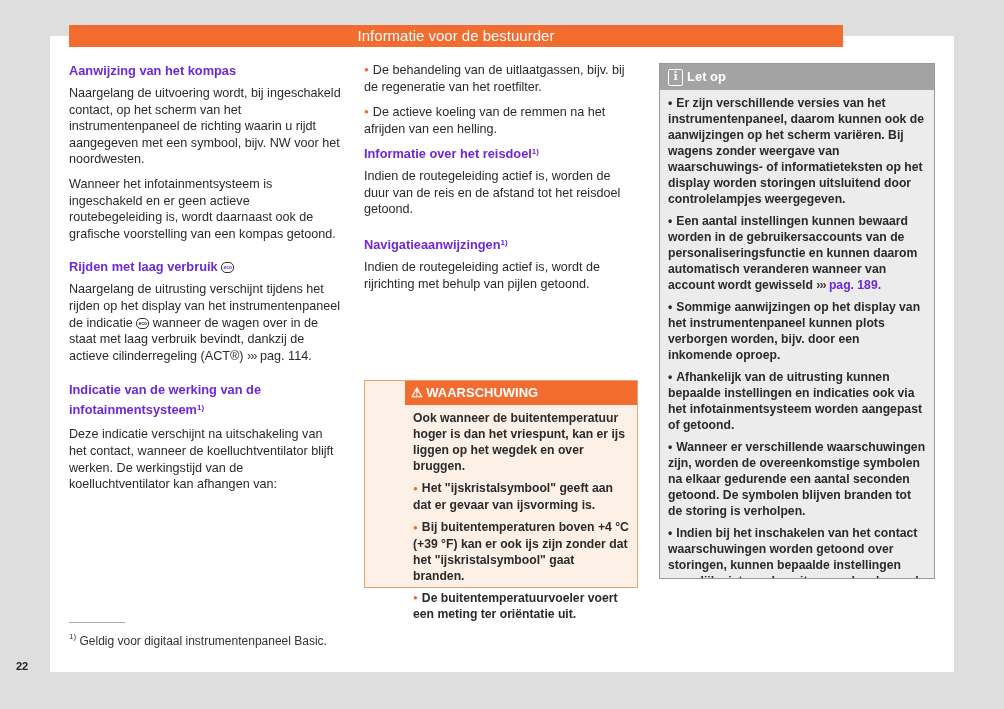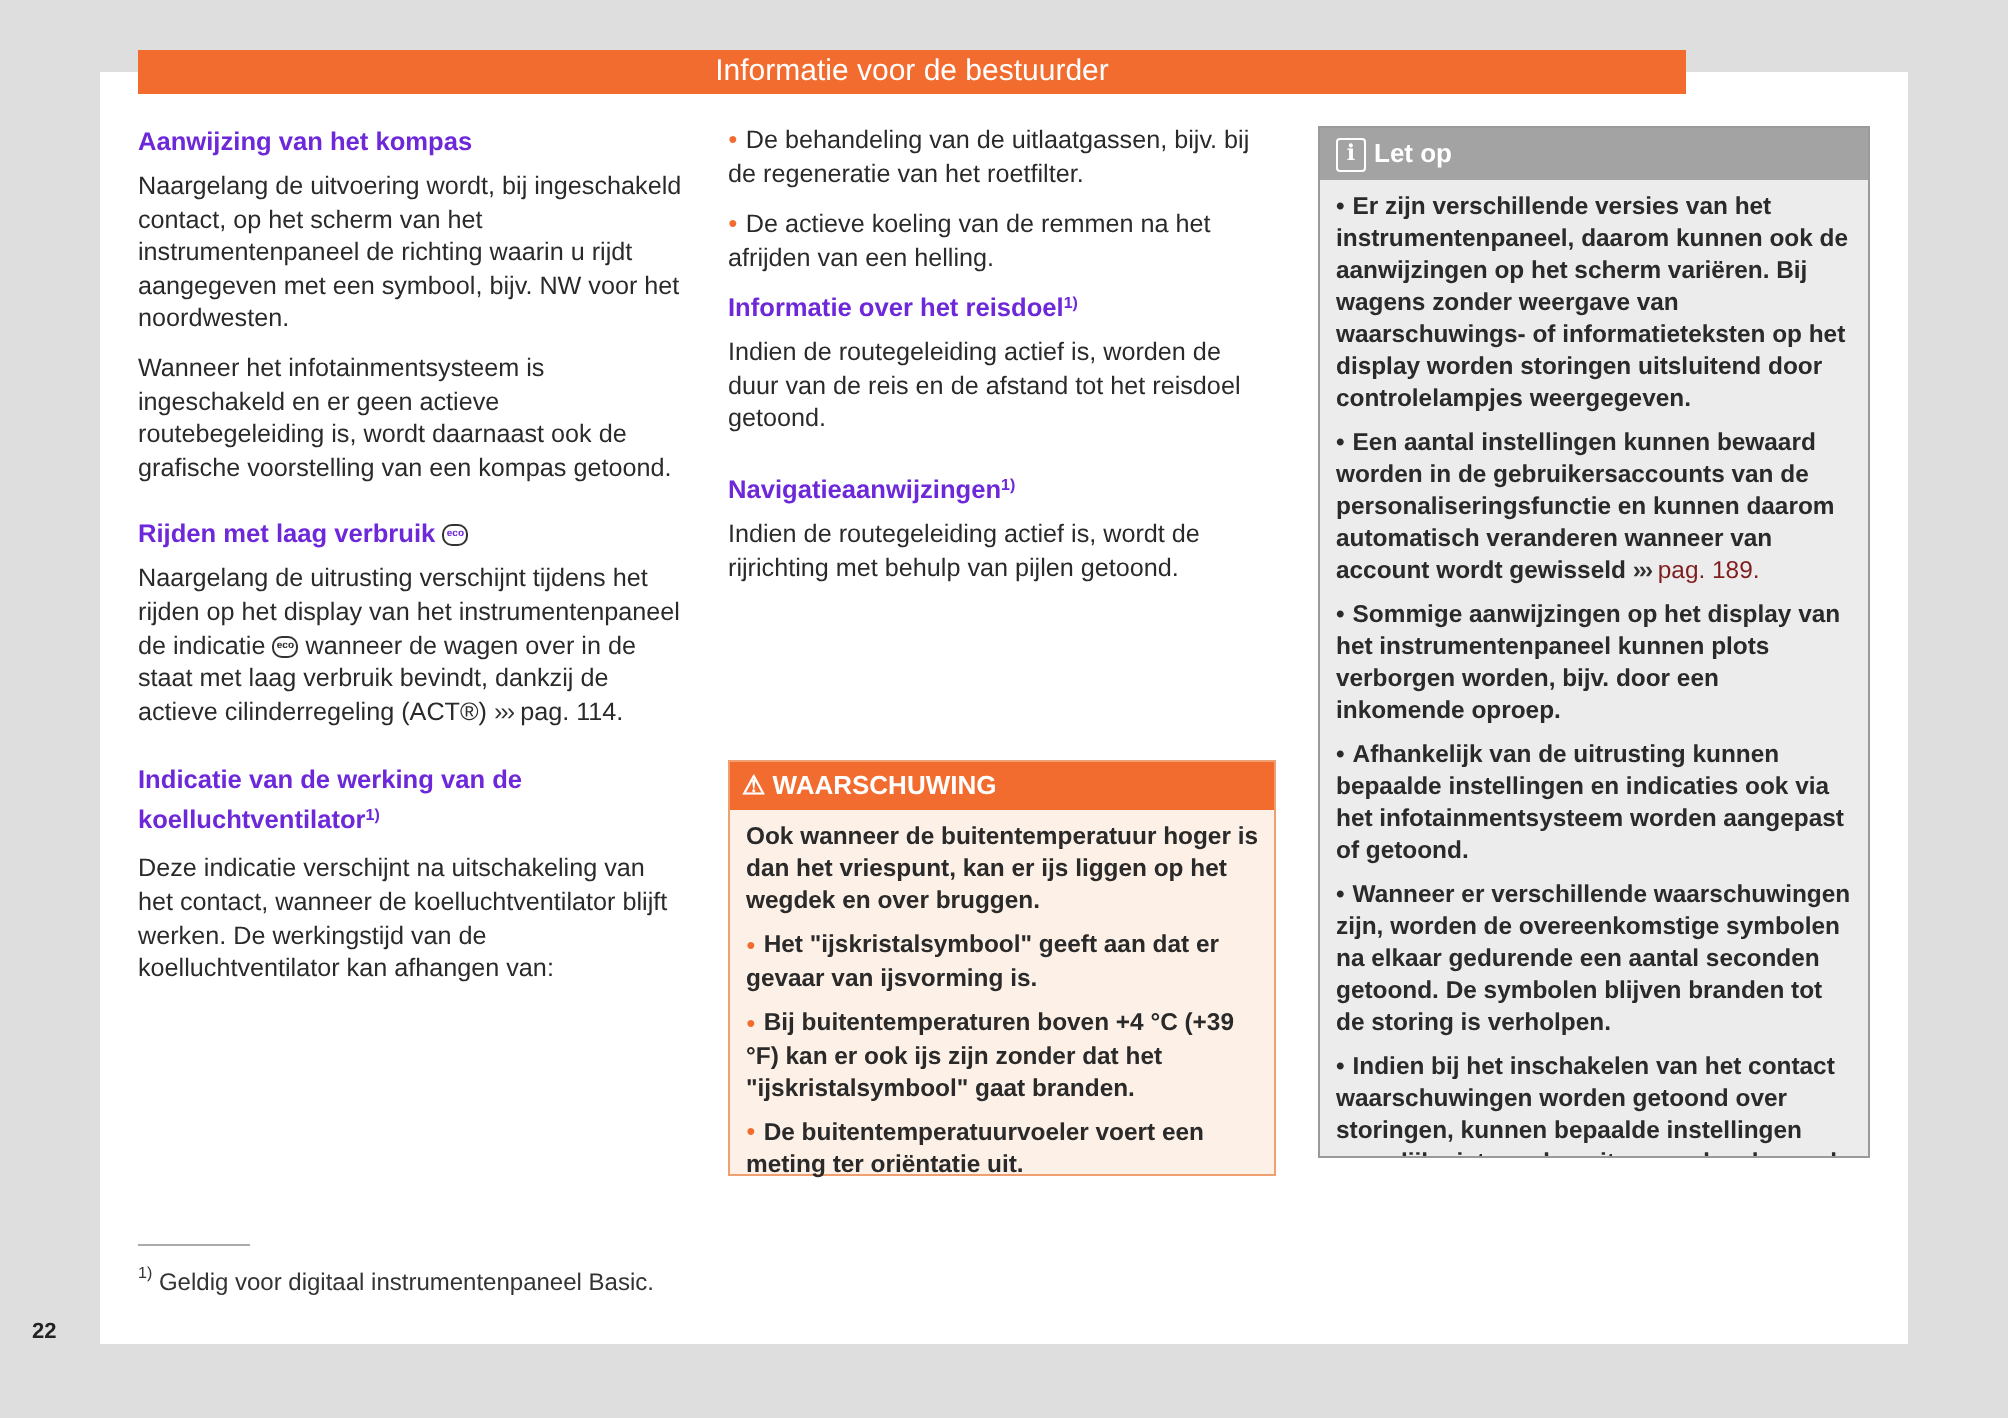--- a/index.html
+++ b/index.html
@@ -12,34 +12,34 @@
   .col1 { left:69px; }
   .col2 { left:364px; }
   h3 { font-size:12.8px; font-weight:bold; margin:0 0 6px 0; line-height:17px; color:#6d28d9; }
   p { margin:0 0 8px 0; }
   sup { font-size:8px; vertical-align:top; position:relative; top:-2px; }
   .eco { display:inline-block; width:11px; height:9px; border:1px solid #333; border-radius:5px;
          font-size:5px; line-height:9px; text-align:center; vertical-align:middle; font-weight:bold; }
   .bul::before { content:"\25CF"; color:#f26b2f; font-size:8px; margin-right:4px; vertical-align:middle; }
   .arrow { color:#333; letter-spacing:-1px; }
   .warn { position:absolute; left:364px; top:380px; width:274px; height:208px; background:#fdf0e6;
-          border:1px solid #f0a070; box-sizing:border-box; }
+          border:1px solid #f0a070; box-sizing:border-box;padding-left:40px; }
   .warn-head { background:#f26b2f; color:#fff; font-weight:bold; font-size:13px; height:24px;
                line-height:24px; padding-left:6px; }
   .warn-body { padding:5px 8px 0 8px; font-size:12.2px; line-height:16px; font-weight:bold; color:#2a2a2a; }
   .warn-body p { margin:0 0 6px 0; }
   .note { position:absolute; left:659px; top:63px; width:276px; height:516px; background:#ececec;
           border:1px solid #9a9a9a; box-sizing:border-box; overflow:hidden; }
   .note-head { background:#a3a3a3; color:#fff; font-weight:bold; font-size:13px; height:26px; line-height:26px; padding-left:8px; }
   .info-icon { display:inline-block; width:13px; height:15px; border:1.5px solid #fff; border-radius:2px;
                text-align:center; line-height:14px; font-family:"DejaVu Serif", serif; font-size:11px; margin-right:4px; vertical-align:middle; }
   .note-body { padding:5px 8px 0 8px; font-size:12.2px; line-height:16px; font-weight:bold; color:#2a2a2a; }
   .note-body p { margin:0 0 6px 0; }
   .dot::before { content:"\2022"; margin-right:4px; }
-  .ref { font-weight:normal; color:#7f1d1d; }
+  .ref { font-weight:bold; color:#6d28d9; }
   .fn-line { position:absolute; left:69px; top:622px; width:56px; height:1px; background:#aaa; }
   .footnote { position:absolute; left:69px; top:634px; font-size:12px; color:#333; }
   .pagenum { position:absolute; left:16px; top:660px; font-size:11px; font-weight:bold; color:#222; }
 </style>
 </head>
 <body>
 
 <div class="page"></div>
 <div class="topbar">Informatie voor de bestuurder</div>
 
@@ -48,21 +48,21 @@
   <p>Naargelang de uitvoering wordt, bij ingeschakeld contact, op het scherm van het instrumentenpaneel de richting waarin u rijdt aangegeven met een symbool, bijv. NW voor het noordwesten.</p>
   <p style="margin-bottom:16px">Wanneer het infotainmentsysteem is ingeschakeld en er geen actieve routebegeleiding is, wordt daarnaast ook de grafische voorstelling van een kompas getoond.</p>
   <h3><span>Rijden met laag verbruik</span> <span class="eco">eco</span></h3>
   <p style="margin-bottom:16px">
     <span>Naargelang de uitrusting verschijnt tijdens het rijden op het display van het instrumentenpaneel de indicatie</span>
     <span class="eco">eco</span>
     <span>wanneer de wagen over in de staat met laag verbruik bevindt, dankzij de actieve cilinderregeling (ACT®)</span>
     <span class="arrow">›››</span>
     <span>pag. 114.</span>
   </p>
-  <h3 style="line-height:20px"><span>Indicatie van de werking van de koelluchtventilator</span><sup>1)</sup></h3>
+  <h3 style="line-height:20px"><span>Indicatie van de werking van de infotainmentsysteem</span><sup>1)</sup></h3>
   <p>Deze indicatie verschijnt na uitschakeling van het contact, wanneer de koelluchtventilator blijft werken. De werkingstijd van de koelluchtventilator kan afhangen van:</p>
 </div>
 
 <div class="col col2">
   <p class="bul">De behandeling van de uitlaatgassen, bijv. bij de regeneratie van het roetfilter.</p>
   <p class="bul">De actieve koeling van de remmen na het afrijden van een helling.</p>
   <h3><span>Informatie over het reisdoel</span><sup>1)</sup></h3>
   <p style="margin-bottom:18px">Indien de routegeleiding actief is, worden de duur van de reis en de afstand tot het reisdoel getoond.</p>
   <h3><span>Navigatieaanwijzingen</span><sup>1)</sup></h3>
   <p>Indien de routegeleiding actief is, wordt de rijrichting met behulp van pijlen getoond.</p>

